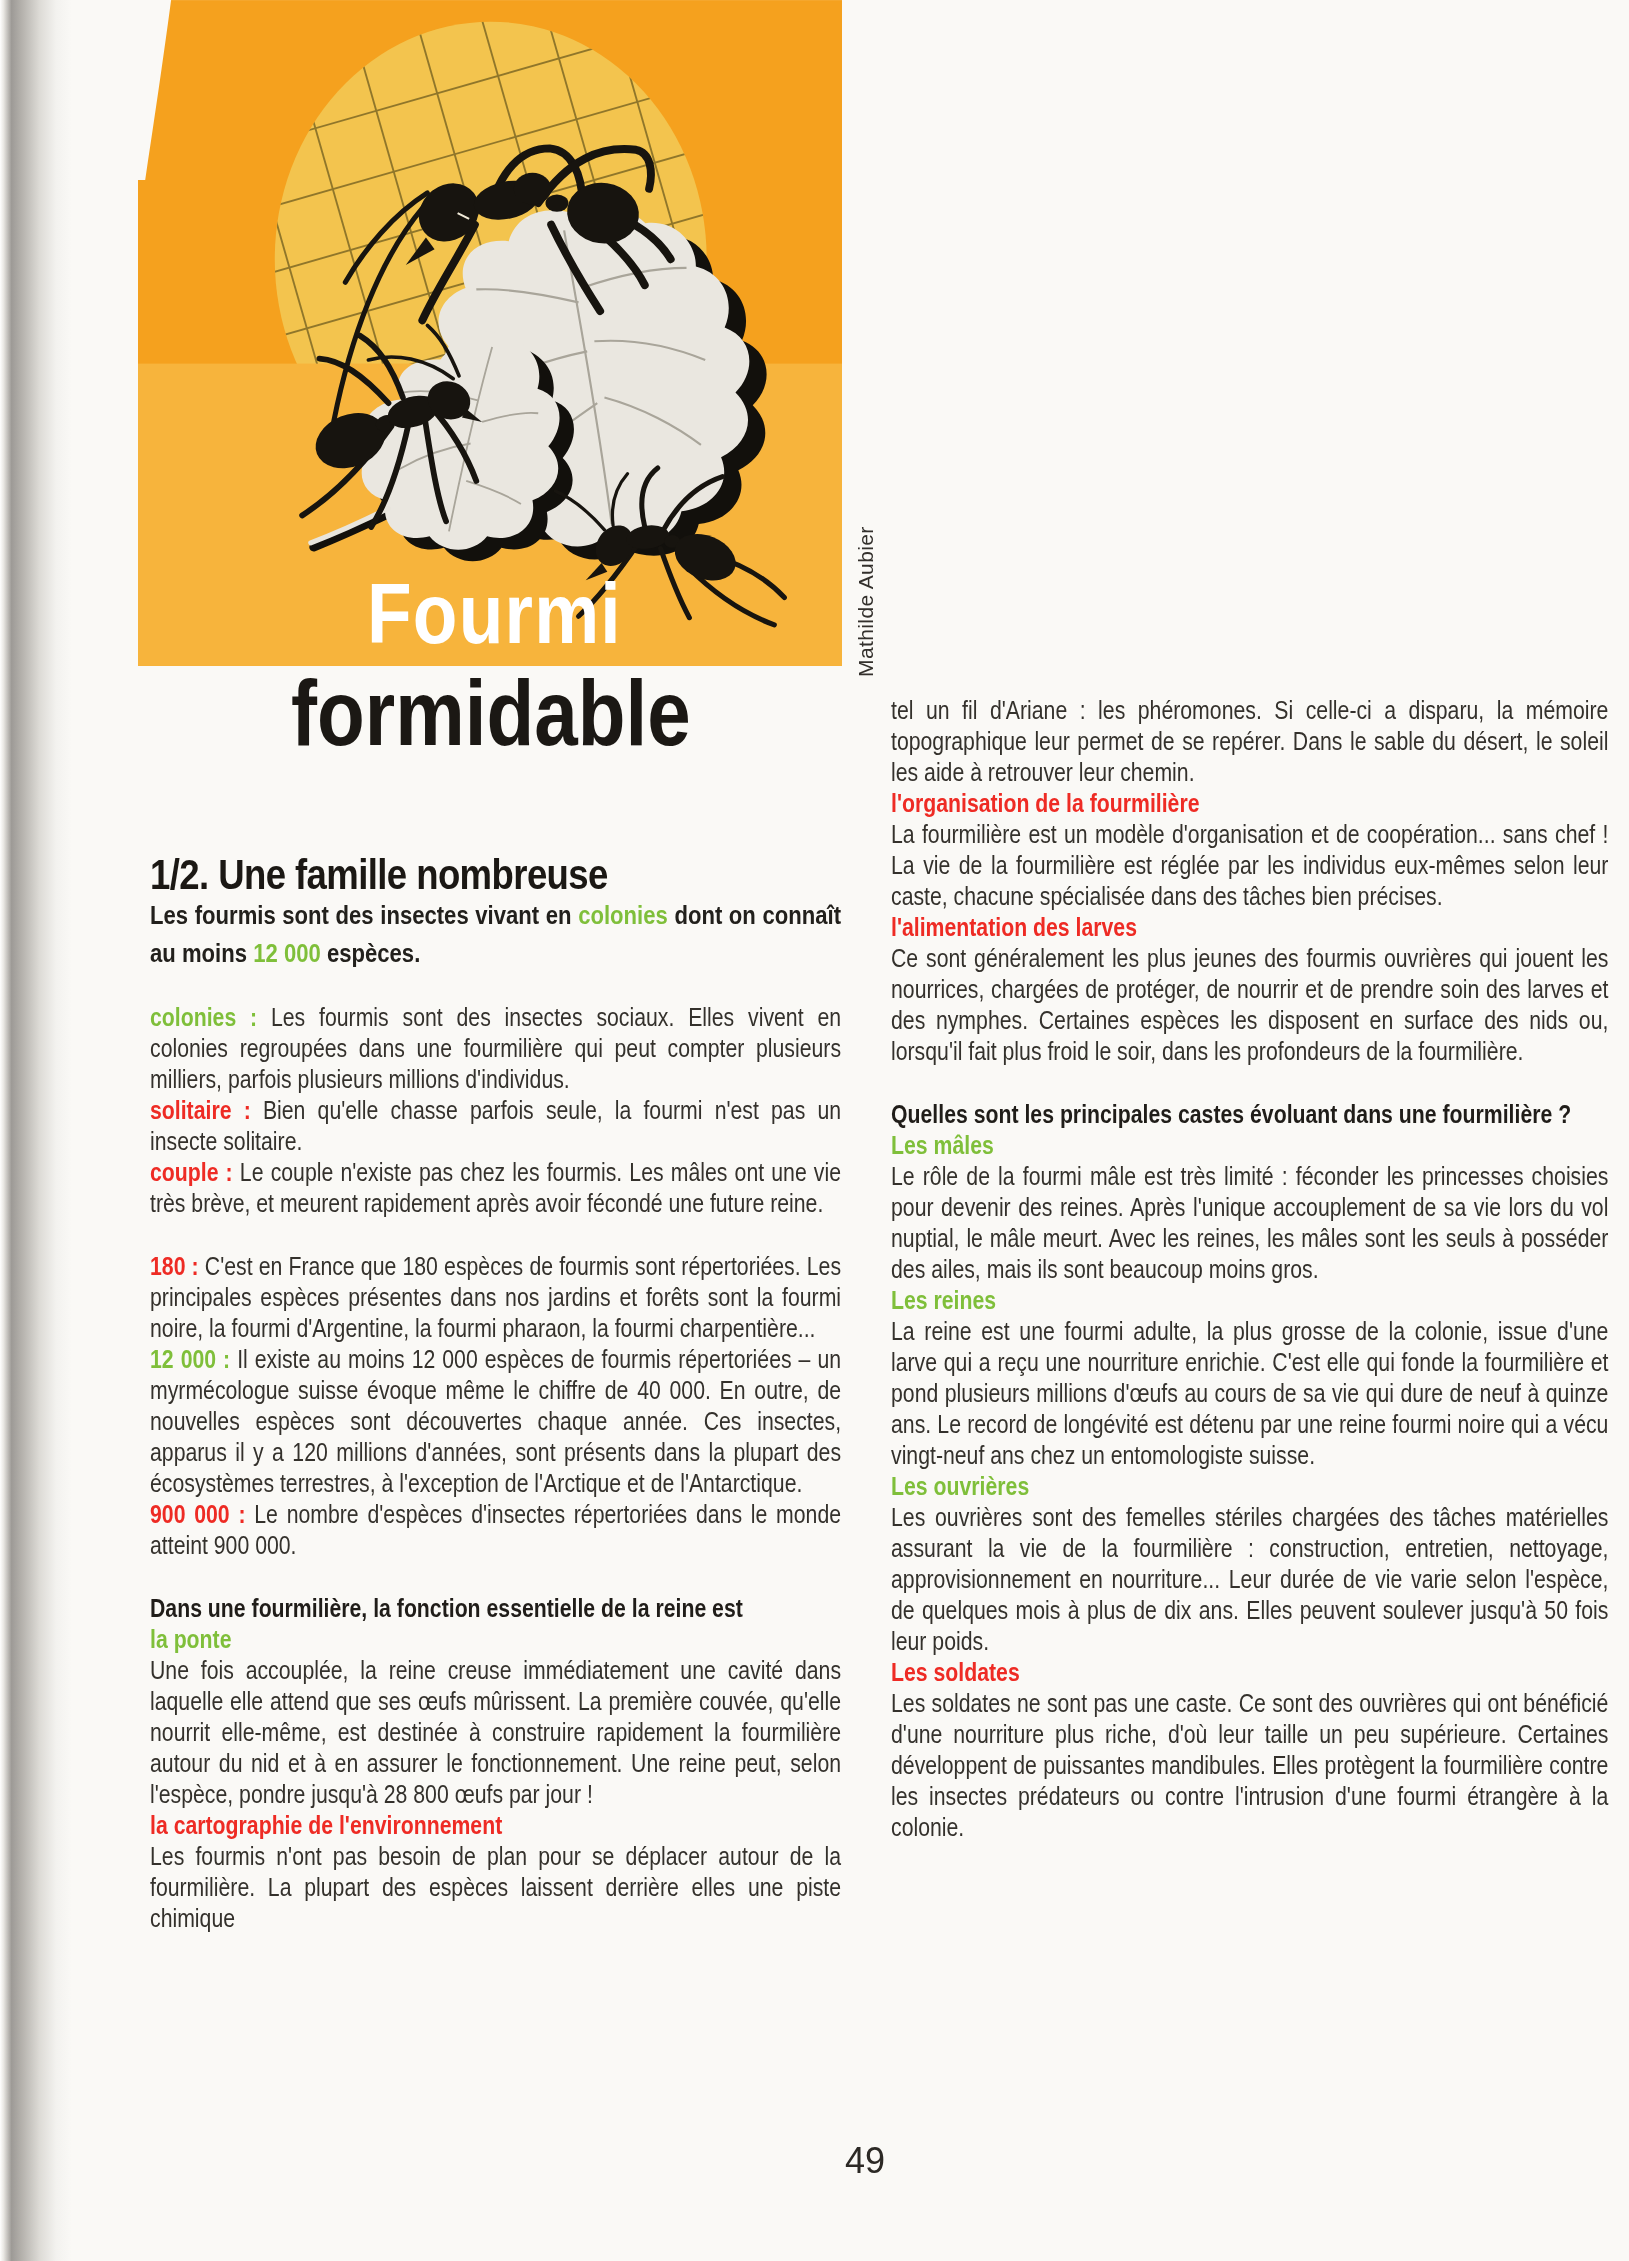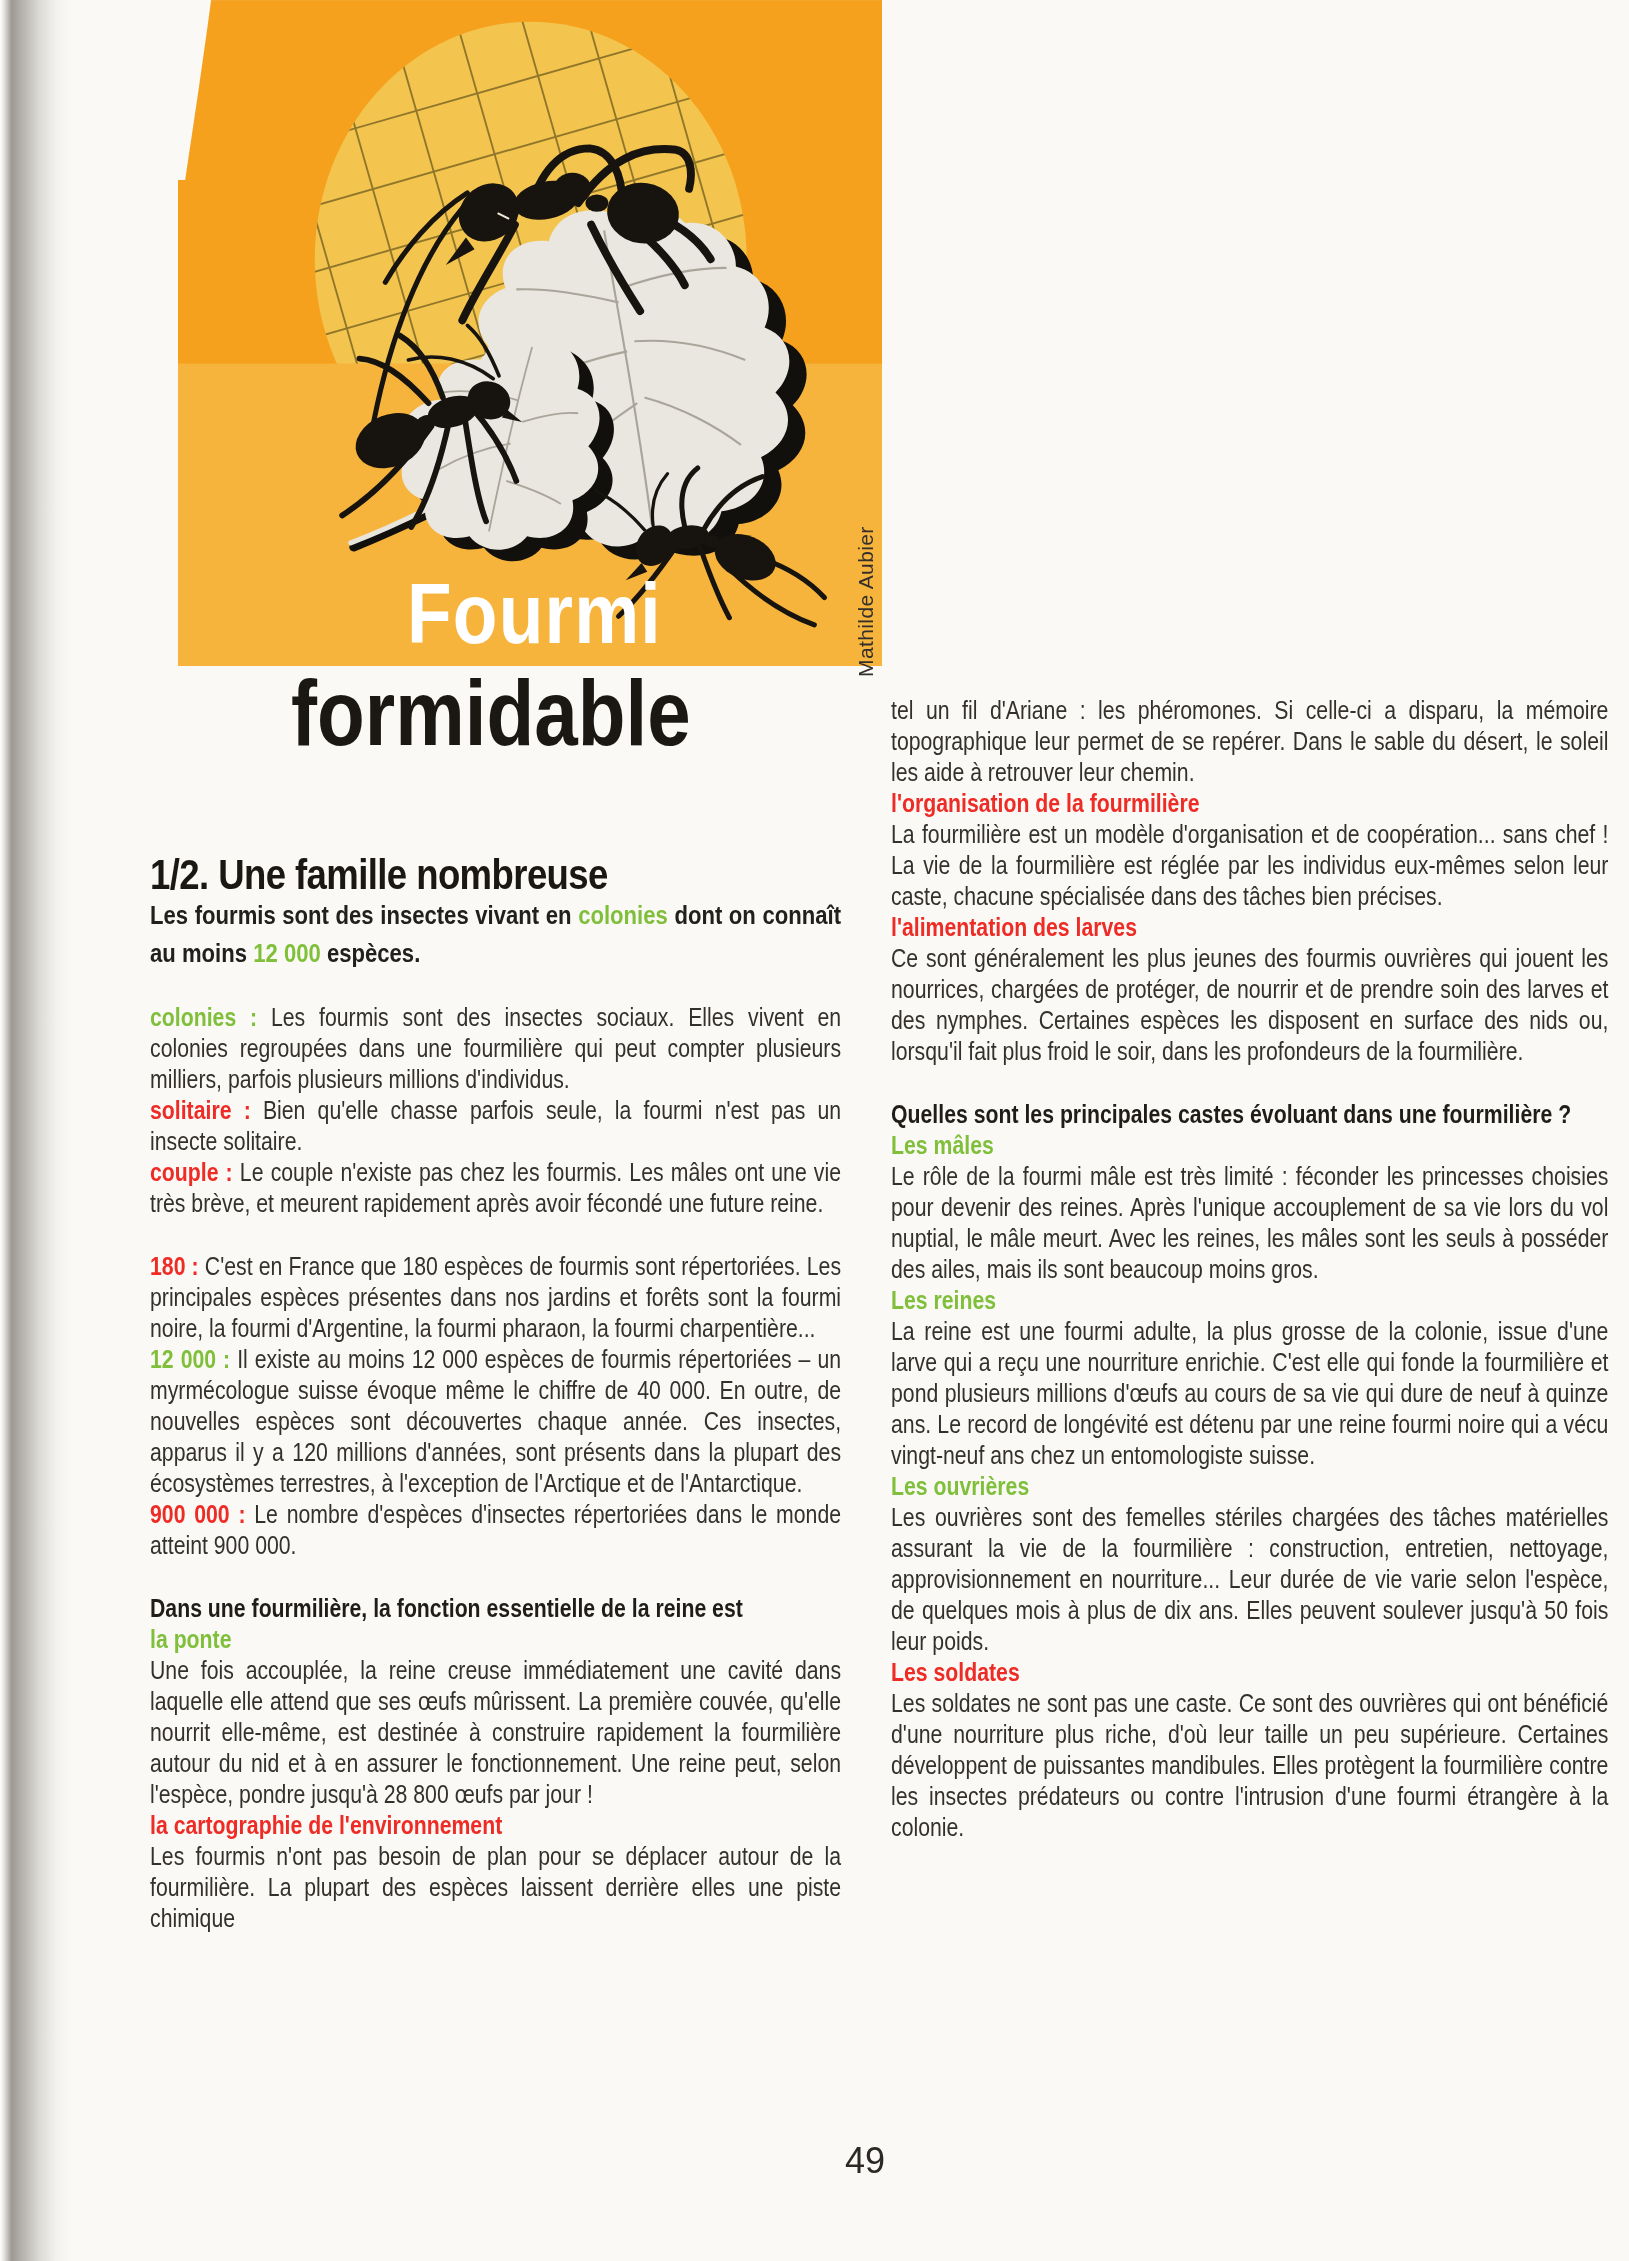--- a/index.html
+++ b/index.html
@@ -14,21 +14,21 @@
     background:var(--paper);
     font-family:"Liberation Sans", sans-serif;
     color:#34312c;
   }
   
   .spine{
     position:absolute;left:0;top:0;width:72px;height:2261px;
     background:linear-gradient(90deg,#ffffff 0%,#e9e7e3 5%,#9d9a96 16%,#b4b1ac 30%,#dddbd6 55%,#f3f2ef 78%,rgba(250,249,246,0) 100%);
   }
   
-  .art{position:absolute;left:138px;top:0;width:704px;height:666px;margin-left:40px;}
+  .art{position:absolute;left:138px;top:0;width:704px;height:666px;}
   .art svg{position:absolute;left:0;top:0;display:block;}
   .fourmi{
     position:absolute;left:229px;top:570px;font-size:86px;line-height:1;
     font-weight:800;color:#ffffff;letter-spacing:1.4px;white-space:nowrap;
     transform:scaleX(0.85);transform-origin:0 0;
   }
   .formidable{
     position:absolute;left:291px;top:667px;font-size:92px;line-height:1;
     font-weight:800;color:#1b1814;white-space:nowrap;
     transform:scaleX(0.85);transform-origin:0 0;

